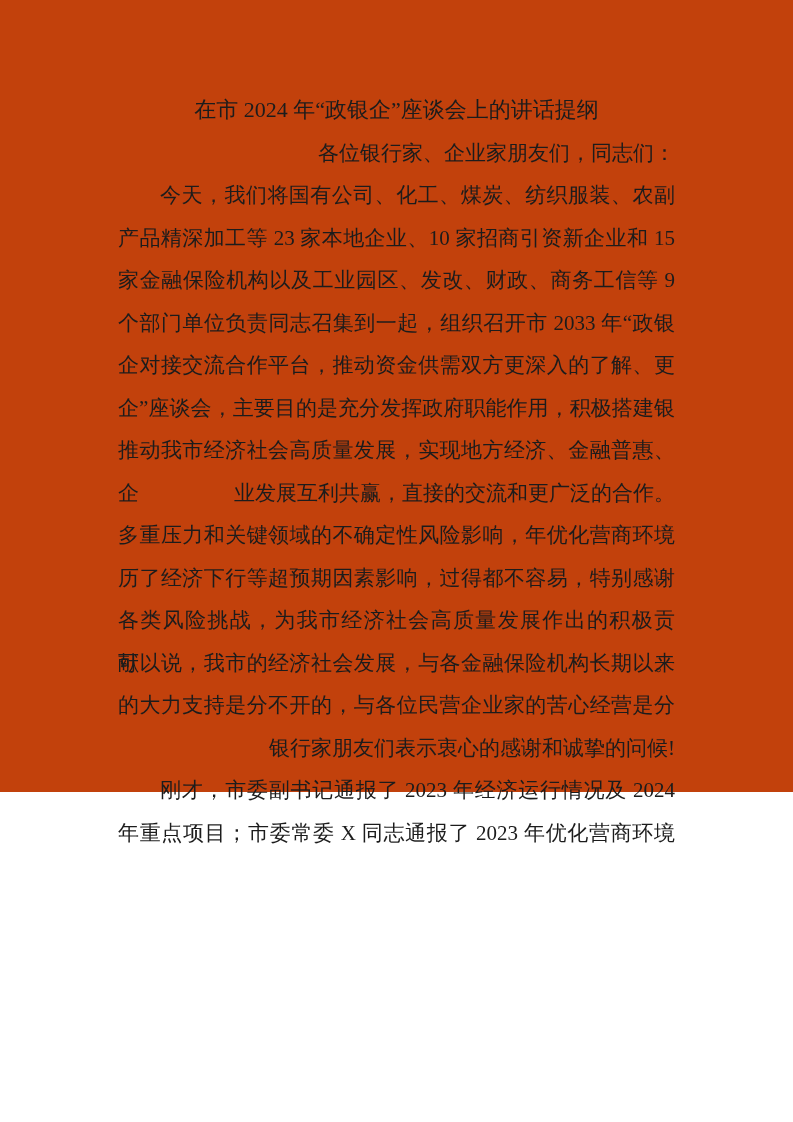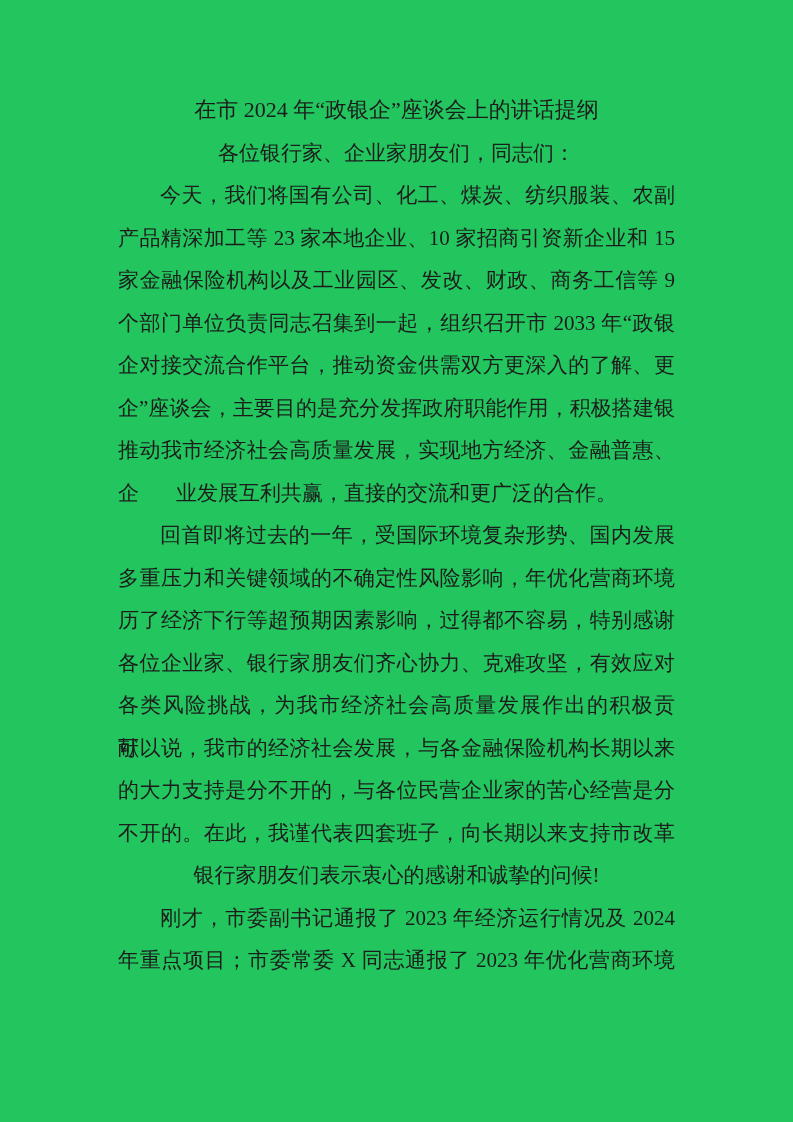--- a/index.html
+++ b/index.html
@@ -10,41 +10,41 @@
   body {
     width: 793px;
     height: 1122px;
     font-family: "Liberation Serif", "DejaVu Serif", serif;
     color: #1c1c1c;
     overflow: hidden;
   }
   .page {
     box-sizing: border-box;
     width: 793px;
-    height: 1122px;
+    height: 792px;
     padding: 89px 118px 0 118px;
-    background: #22c55e;
+    background: #c2410c;
   }
   .doc-title {
     font-size: 22px;
     line-height: 42.5px;
     height: 42.5px;
     text-align: center;
     white-space: nowrap;
   }
   .paragraph {
     margin: 0;
     padding: 0;
   }
   .line {
     font-size: 21px;
     line-height: 42.5px;
     height: 42.5px;
     white-space: nowrap;
-    text-align: center;
+    text-align: right;
   }
   .line.justify {
     white-space: normal;
     text-align: justify;
     text-align-last: justify;
   }
   .line.indent {
     text-indent: 2em;
   }
 </style>
@@ -61,28 +61,25 @@
         <div class="line justify indent">今天，我们将国有公司、化工、煤炭、纺织服装、农副</div>
         <div class="line justify">产品精深加工等 23 家本地企业、10 家招商引资新企业和 15</div>
         <div class="line justify">家金融保险机构以及工业园区、发改、财政、商务工信等 9</div>
         <div class="line justify">个部门单位负责同志召集到一起，组织召开市 2033 年“政银</div>
         <div class="line justify">企对接交流合作平台，推动资金供需双方更深入的了解、更</div>
         <div class="line justify">企”座谈会，主要目的是充分发挥政府职能作用，积极搭建银</div>
         <div class="line justify">推动我市经济社会高质量发展，实现地方经济、金融普惠、企</div>
         <div class="line">业发展互利共赢，直接的交流和更广泛的合作。</div>
       </div>
       <div class="paragraph">
-        <div class="line justify indent">回首即将过去的一年，受国际环境复杂形势、国内发展</div>
         <div class="line justify">多重压力和关键领域的不确定性风险影响，年优化营商环境</div>
         <div class="line justify">历了经济下行等超预期因素影响，过得都不容易，特别感谢</div>
-        <div class="line justify">各位企业家、银行家朋友们齐心协力、克难攻坚，有效应对</div>
         <div class="line justify">各类风险挑战，为我市经济社会高质量发展作出的积极贡献。</div>
         <div class="line justify">可以说，我市的经济社会发展，与各金融保险机构长期以来</div>
         <div class="line justify">的大力支持是分不开的，与各位民营企业家的苦心经营是分</div>
-        <div class="line justify">不开的。在此，我谨代表四套班子，向长期以来支持市改革</div>
         <div class="line">银行家朋友们表示衷心的感谢和诚挚的问候!</div>
       </div>
       <div class="paragraph">
         <div class="line justify indent">刚才，市委副书记通报了 2023 年经济运行情况及 2024</div>
         <div class="line justify">年重点项目；市委常委 X 同志通报了 2023 年优化营商环境</div>
       </div>
     </div>
 </div>
 
 </body></html>

